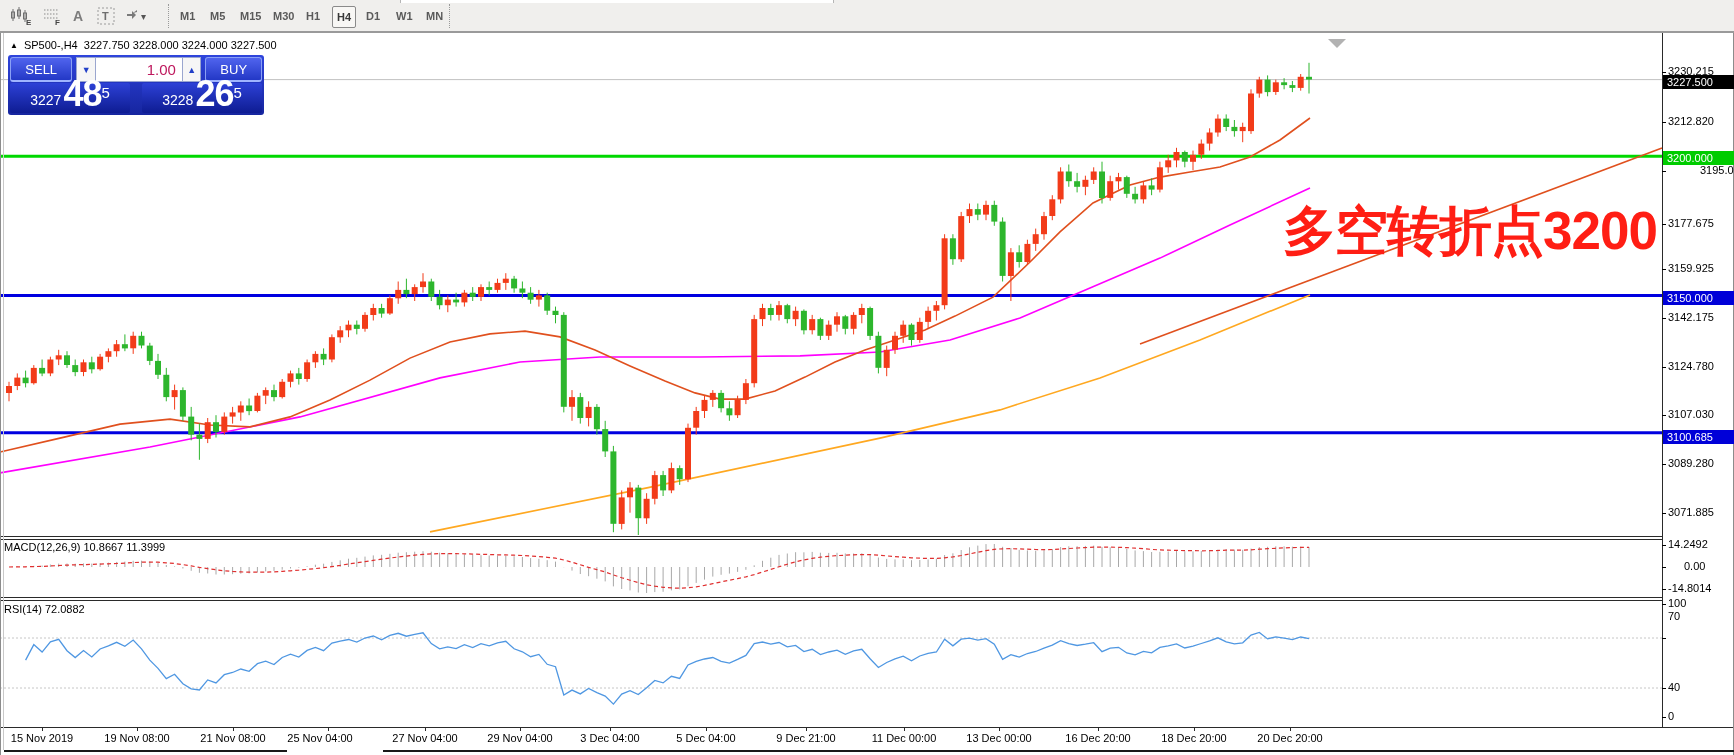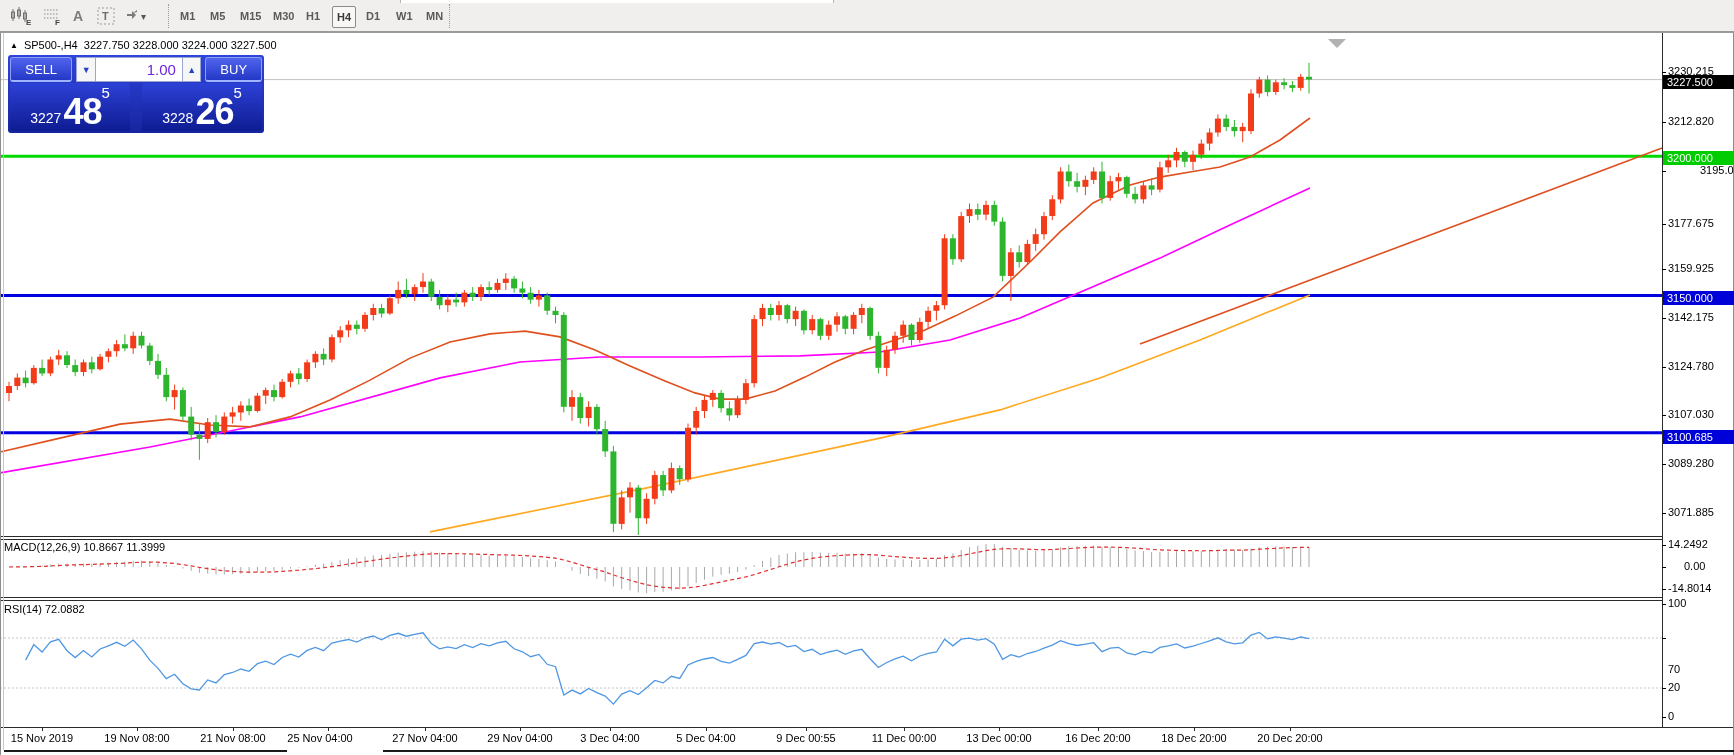--- a/index.html
+++ b/index.html
@@ -17,31 +17,31 @@
   
   #chartwin{position:absolute;left:0;top:33px;width:1734px;height:722px;background:#ffffff;}
   #chart-svg{position:absolute;left:0;top:0;}
   .edge-l{position:absolute;left:0;top:0;width:1px;height:722px;background:#8c8c8c;}
   .edge-l2{position:absolute;left:3px;top:0;width:1px;height:717px;background:#c9c9c9;}
   .edge-r{position:absolute;right:0;top:0;width:1px;height:722px;background:#8c8c8c;}
   
   #symline{position:absolute;left:10px;top:6px;font-size:11px;color:#000;white-space:nowrap;}
   #symline .tri{font-size:8px;margin-right:6px;vertical-align:1px;}
   
-  #ocpanel{position:absolute;left:8px;top:22px;width:256px;height:78px;background:linear-gradient(#2e44dc,#16259f);
+  #ocpanel{position:absolute;left:8px;top:22px;width:256px;height:60px;background:linear-gradient(#2e44dc,#16259f);
            border-radius:3px;padding:0;color:#fff;}
   #ocpanel .row1{position:absolute;left:2px;top:2px;right:2px;height:25px;display:flex;}
   .oc-btn{height:25px;display:flex;align-items:center;justify-content:center;font-size:13px;color:#fff;
           background:linear-gradient(#5064ee,#2338c6);border:1px solid #8aa0f5;border-radius:3px;box-sizing:border-box;}
   #sellbtn{width:64px;border-bottom:2px solid #9fb4ff;}
   #buybtn{width:58px;border-bottom:2px solid #9fb4ff;}
   .spin{width:20px;height:25px;background:#f6f6f6;border:1px solid #9aa6cf;box-sizing:border-box;
         display:flex;align-items:center;justify-content:center;color:#2240c8;font-size:9px;}
   #vol{width:88px;height:25px;background:#ffffff;border:1px solid #9aa6cf;border-left:none;border-right:none;
-       box-sizing:border-box;font-size:15px;color:#6d28d9;display:flex;align-items:center;justify-content:flex-end;padding-right:6px;}
+       box-sizing:border-box;font-size:15px;color:#be185d;display:flex;align-items:center;justify-content:flex-end;padding-right:6px;}
   #ocpanel .row2{position:absolute;left:2px;top:28px;right:2px;bottom:2px;display:flex;gap:12px;}
   .qcell{flex:1;background:linear-gradient(#2d41d6,#0e1c92);border-radius:2px;display:flex;align-items:flex-end;justify-content:center;padding-bottom:3px;}
   .qcell .psmall{font-size:14px;line-height:20px;margin-right:2px;}
   .qcell .pbig{font-size:36px;line-height:32px;font-weight:bold;letter-spacing:-1px;}
   .qcell .psup{font-size:15px;line-height:15px;align-self:flex-start;margin-top:2px;}
   
   .axlabel{position:absolute;left:1668px;font-size:11px;color:#000;white-space:nowrap;transform:translateY(-7px);}
   .axbadge{position:absolute;left:1663px;width:69px;height:14px;line-height:14px;font-size:11px;padding-left:4px;
            transform:translateY(-7px);white-space:nowrap;}
   .b-black{background:#000;color:#fff;}
@@ -651,20 +651,21 @@
       <div class="qcell">
         <span class="psmall">3228</span>
         <span class="pbig">26</span>
         <span class="psup">5</span>
       </div>
     </div>
   </div>
 
   <div id="shiftmark"></div>
 
+  <div id="annot" style="color: rgb(255, 30, 20);">多空转折点3200</div>
 
   <div class="paneLabel" style="top:508px;">MACD(12,26,9) 10.8667 11.3999</div>
   <div class="paneLabel" style="top:570px;">RSI(14) 72.0882</div>
 
   <div id="price-axis">
       <div class="tick" style="top: 39px;"></div>
       <div class="axlabel" style="top: 39px;">3230.215</div>
       <div class="axbadge b-black" style="top: 49px;">3227.500</div>
       <div class="tick" style="top: 89px;"></div>
       <div class="axlabel" style="top: 89px;">3212.820</div>
@@ -691,36 +692,36 @@
   <div id="indic-axis">
       <div class="tick" style="top: 512px;"></div>
       <div class="axlabel" style="top: 512px;">14.2492</div>
       <div class="tick" style="top: 534px;"></div>
       <div class="axlabel" style="top: 534px; padding-left: 16px;">0.00</div>
       <div class="tick" style="top: 556px;"></div>
       <div class="axlabel" style="top: 556px;">-14.8014</div>
       <div class="tick" style="top: 571px;"></div>
       <div class="axlabel" style="top: 571px;">100</div>
       <div class="tick" style="top: 605px;"></div>
-      <div class="axlabel" style="top: 637px;">70</div>
+      <div class="axlabel" style="top: 584px;">70</div>
       <div class="tick" style="top: 655px;"></div>
-      <div class="axlabel" style="top: 655px;">20</div>
+      <div class="axlabel" style="top: 655px;">40</div>
       <div class="tick" style="top: 684px;"></div>
       <div class="axlabel" style="top: 684px;">0</div>
     </div>
   <div id="time-axis">
       <div class="tlabel" style="left: 42px;">15 Nov 2019</div>
       <div class="tlabel" style="left: 137px;">19 Nov 08:00</div>
       <div class="tlabel" style="left: 233px;">21 Nov 08:00</div>
       <div class="tlabel" style="left: 320px;">25 Nov 04:00</div>
       <div class="tlabel" style="left: 425px;">27 Nov 04:00</div>
       <div class="tlabel" style="left: 520px;">29 Nov 04:00</div>
       <div class="tlabel" style="left: 610px;">3 Dec 04:00</div>
       <div class="tlabel" style="left: 706px;">5 Dec 04:00</div>
-      <div class="tlabel" style="left: 806px;">9 Dec 00:55</div>
+      <div class="tlabel" style="left: 806px;">9 Dec 21:00</div>
       <div class="tlabel" style="left: 904px;">11 Dec 00:00</div>
       <div class="tlabel" style="left: 999px;">13 Dec 00:00</div>
       <div class="tlabel" style="left: 1098px;">16 Dec 20:00</div>
       <div class="tlabel" style="left: 1194px;">18 Dec 20:00</div>
       <div class="tlabel" style="left: 1290px;">20 Dec 20:00</div>
     </div>
 
   <div class="botline" style="left:4px;width:283px;"></div>
   <div class="botline" style="left:383px;width:1351px;"></div>
 </div>

